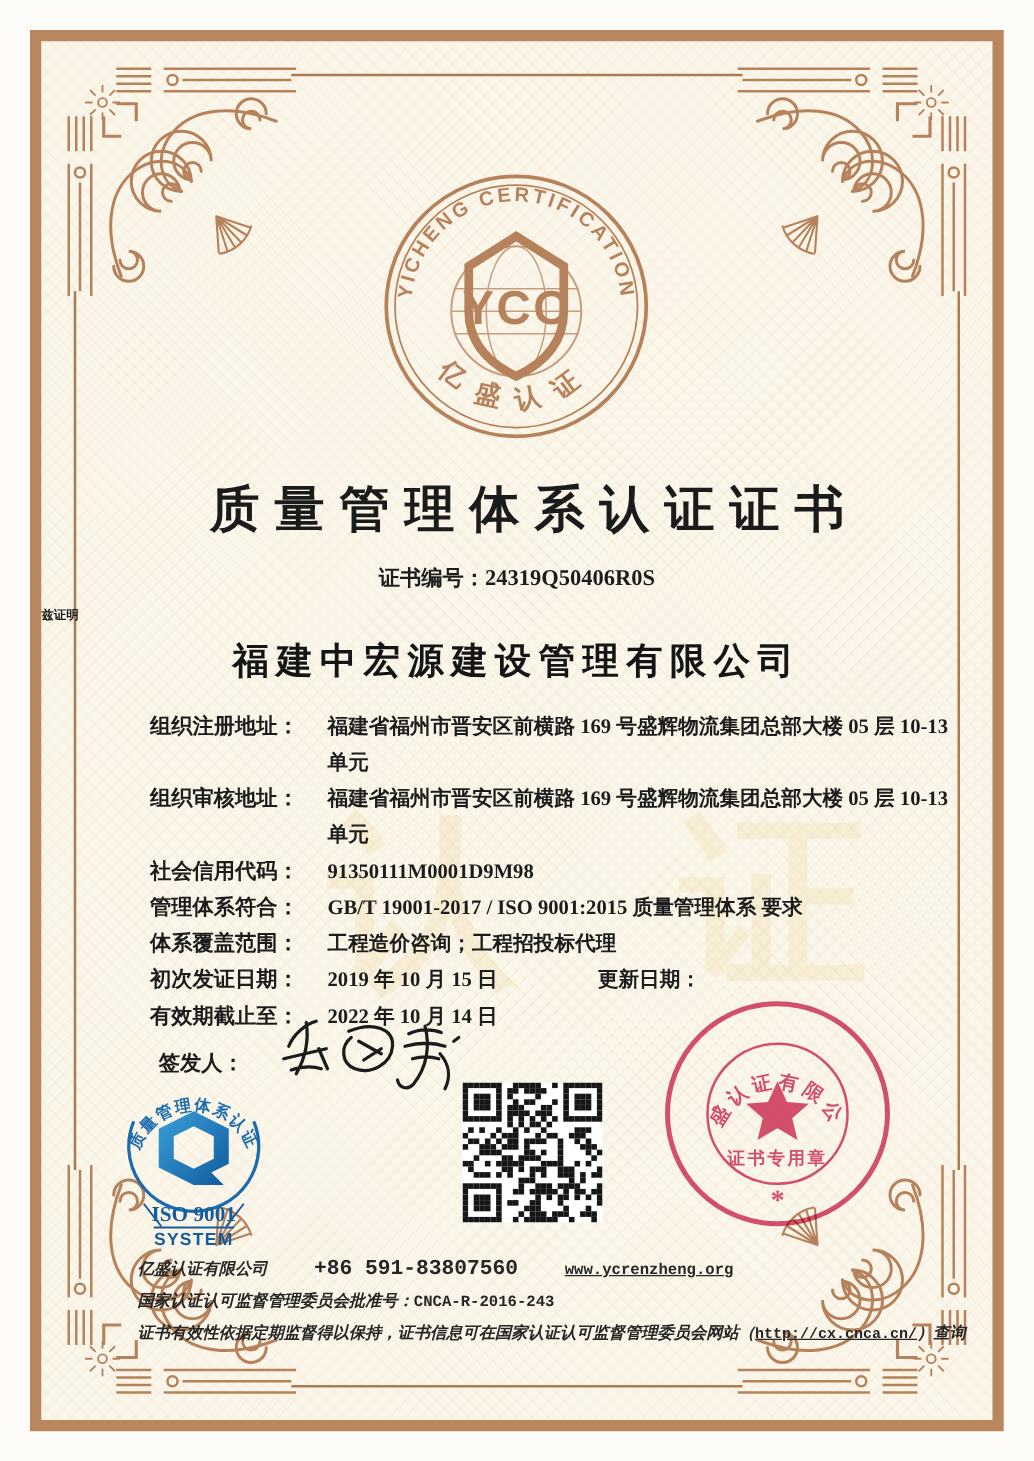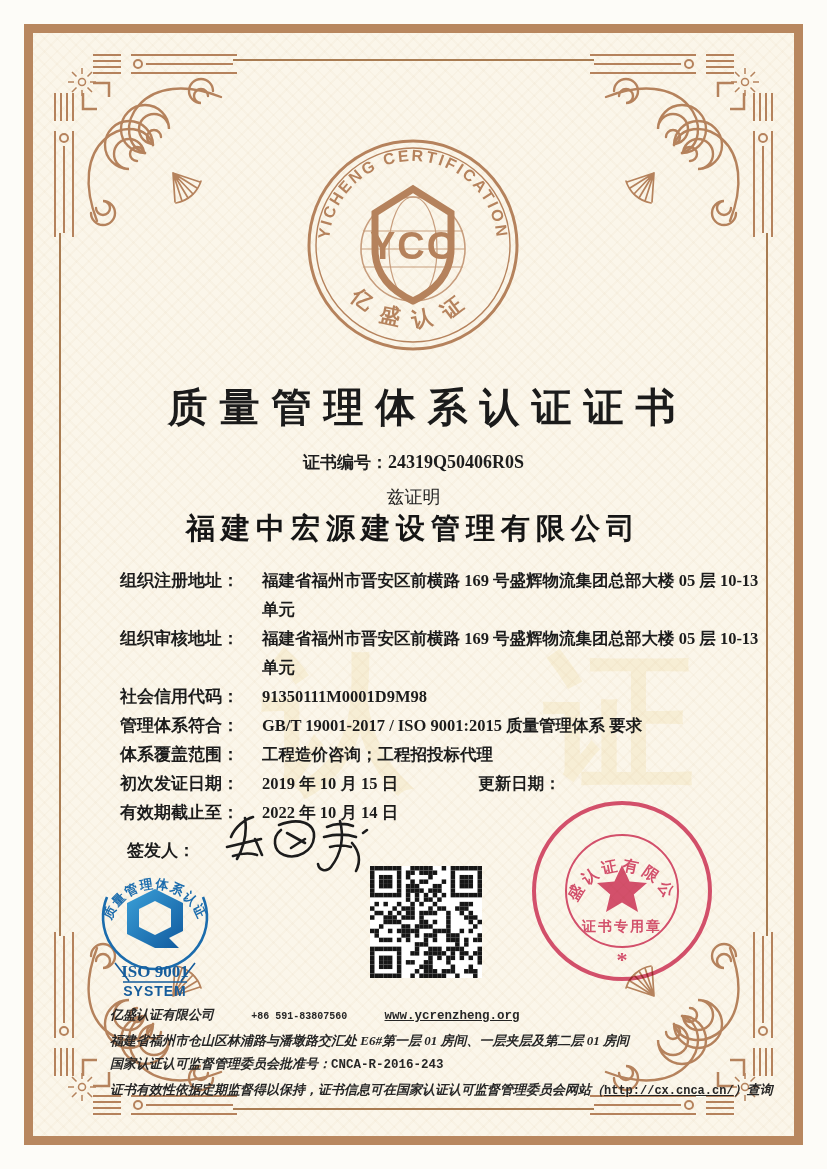--- a/index.html
+++ b/index.html
@@ -37,22 +37,22 @@
   .title{
     position:absolute;left:0;right:0;top:347px;text-align:center;z-index:2;
     font-family:"Liberation Sans","DejaVu Sans",sans-serif;
     font-size:40px;font-weight:bold;letter-spacing:12px;color:#1b1b1b;white-space:nowrap;padding-left:28px;
   }
   .certno{
     position:absolute;left:0;right:0;top:418px;text-align:center;z-index:2;
     font-size:17px;font-weight:bold;color:#1d1d1d;
   }
   .attest{
-    position:absolute;left:0;right:0;top:452px;text-align:center;z-index:2;
-    font-size:18px;font-weight:normal;color:#1d1d1d;
+    position:absolute;left:0;right:0;top:452px;text-align:left;z-index:2;
+    font-size:10px;font-weight:bold;color:#1d1d1d;
   }
   .company{
     position:absolute;left:0;right:0;top:476px;text-align:center;z-index:2;
     font-size:29px;font-weight:bold;letter-spacing:6px;color:#151515;white-space:nowrap;
   }
   .fields{position:absolute;left:87px;top:533px;width:648px;z-index:2;}
   .field-row{display:flex;align-items:flex-start;font-weight:bold;color:#1c1c1c;}
   .field-label{flex:0 0 142px;font-size:17px;line-height:29px;white-space:nowrap;}
   .field-value{flex:1;font-size:16.5px;line-height:29px;}
   .field-value .inline-extra{margin-left:76px;}
@@ -65,21 +65,21 @@
 
   .iso-badge{position:absolute;left:60px;top:826px;width:124px;height:142px;z-index:2;}
   .qr{position:absolute;left:337px;top:833px;width:112px;height:112px;z-index:2;background:#fff;}
   .seal{position:absolute;left:495px;top:763px;width:188px;height:190px;z-index:3;opacity:.95;mix-blend-mode:multiply;}
 
   .footer{
     position:absolute;left:77px;top:970px;width:656px;z-index:2;
     font-style:italic;font-size:13px;line-height:23.5px;color:#262626;font-weight:600;
     white-space:nowrap;
   }
-  .footer .seg-phone{margin-left:34px;font-style:normal;font-family:"Liberation Mono","DejaVu Sans Mono",monospace;font-size:10px;}
+  .footer .seg-phone{margin-left:34px;font-style:normal;font-family:"Liberation Mono","DejaVu Sans Mono",monospace;font-size:17px;}
   .footer .seg-url{margin-left:34px;text-decoration:underline;font-style:normal;font-family:"Liberation Mono","DejaVu Sans Mono",monospace;font-size:12.5px;}
   .footer .link{text-decoration:underline;font-style:normal;font-family:"Liberation Mono","DejaVu Sans Mono",monospace;font-size:12px;}
   .footer .mono{font-style:normal;font-family:"Liberation Mono","DejaVu Sans Mono",monospace;font-size:12.5px;}
 
   svg text{font-weight:bold;}
 </style>
 </head>
 <body>
 
 <div class="certificate">
@@ -553,21 +553,20 @@
     <text x="0" y="40" text-anchor="middle" font-size="14" letter-spacing="2" fill="#d5496e">证书专用章</text>
     <text x="0" y="76" text-anchor="middle" font-size="22" fill="#d5496e">*</text>
   </svg>
 
   <div class="footer">
     <div>
       <span>亿盛认证有限公司</span>
       <span class="seg-phone">+86 591-83807560</span>
       <span class="seg-url">www.ycrenzheng.org</span>
     </div>
-    <div>福建省福州市仓山区林浦路与潘墩路交汇处 E6#第一层 01 房间、一层夹层及第二层 01 房间</div>
     <div>
       <span>国家认证认可监督管理委员会批准号：</span><span class="mono">CNCA-R-2016-243</span>
     </div>
     <div>
       <span>证书有效性依据定期监督得以保持，证书信息可在国家认证认可监督管理委员会网站（</span><span class="link">http://cx.cnca.cn/</span><span>）查询</span>
     </div>
   </div>
 
 </div>
 

